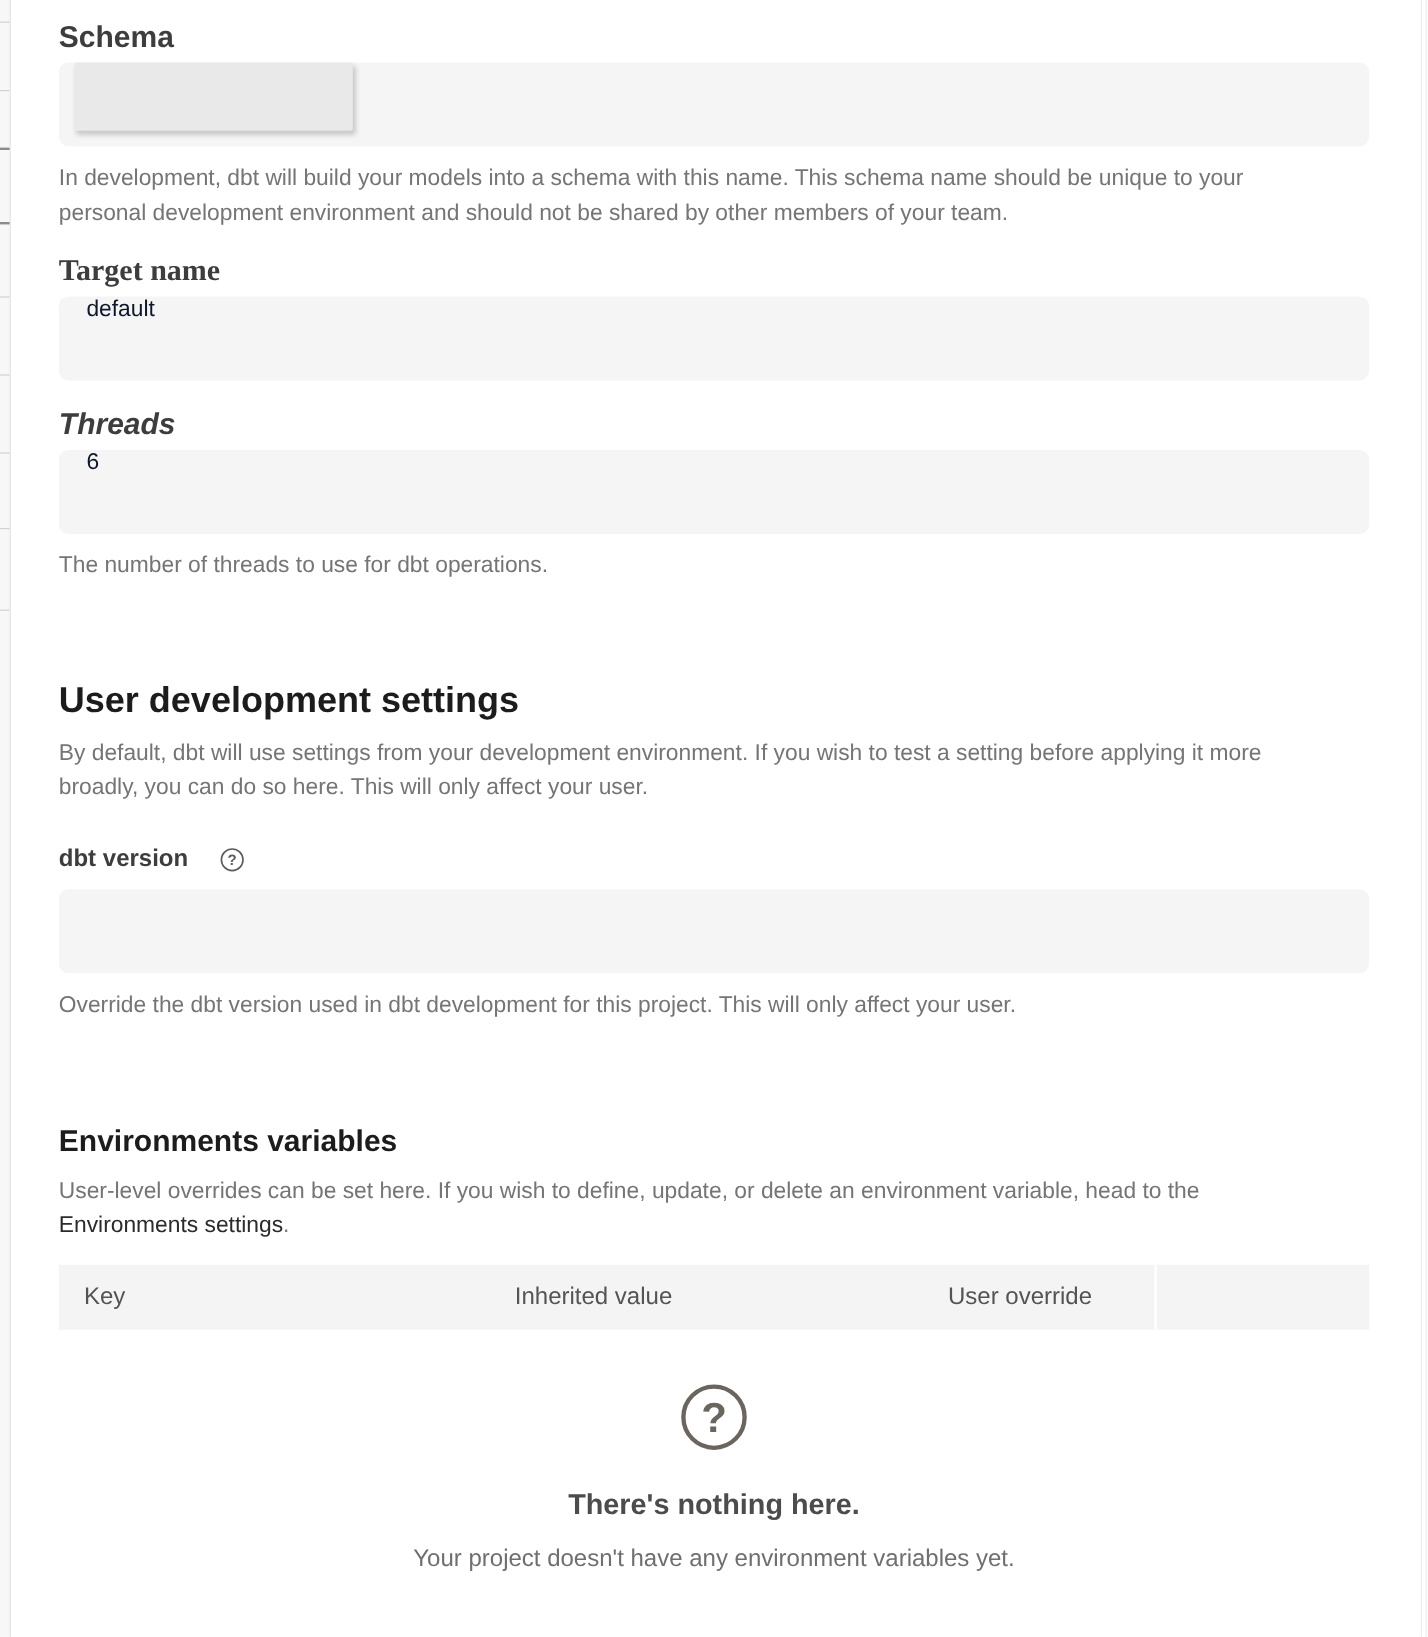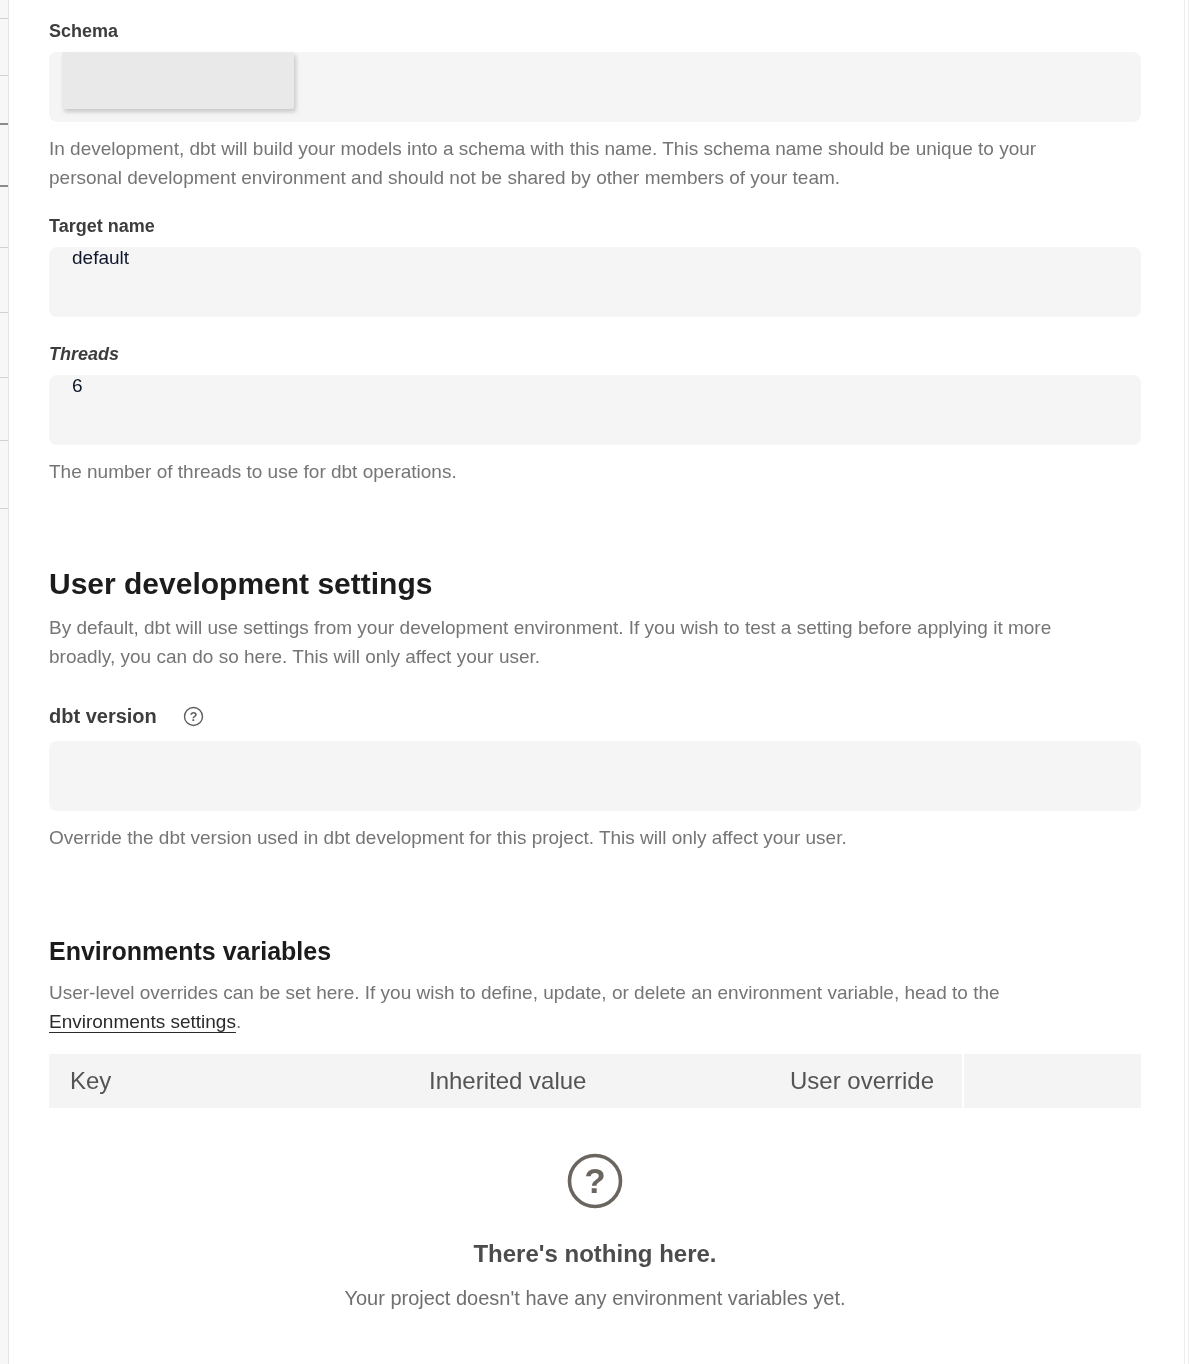--- a/index.html
+++ b/index.html
@@ -22,63 +22,63 @@
   .right-gutter {
     position:absolute; right:0; top:0; width:5px; height:100%;
     background:#ffffff; border-left:1px solid #ececec;
   }
   .right-gutter .inner-line { position:absolute; right:1px; top:0; width:1px; height:100%; background:#ececec; }
 
   
   .content { position:absolute; left:49px; top:0; width:1092px; }
 
   .field-label {
-    font-size:18px; font-weight:700; color:#3d3d3d;
+    font-size:25px; font-weight:700; color:#3d3d3d;
     line-height:26px; margin:0 0 8px 0;
   }
   .text-input {
     height:70px; background:#f5f5f5; border-radius:8px;
     display:flex; align-items:flex-start; padding:0 23px;
     box-sizing:border-box; font-size:19px; color:#0f172a;
   }
   .redaction-box {
     width:232px; height:57px; margin-left:-10px;
     background:#e9e9e9; border-radius:2px;
     box-shadow:2px 3px 4px rgba(0,0,0,0.18);
   }
   .help-text {
     font-size:19px; color:#757575; line-height:29px;
     margin:12px 0 0 0; max-width:1060px;
   }
 
-  .mt-21 { margin-top:21px; }
+  .mt-21 { margin-top:21px;font-family:Liberation Serif, serif; }
   .mt-24 { margin-top:24px;font-style:italic; }
 
   .section-heading {
     font-size:30px; font-weight:700; color:#1c1c1c;
     line-height:36px; margin:80px 0 0 0;
   }
   .section-heading.small { font-size:25px; line-height:31px; margin-top:84px; }
   .section-desc {
     font-size:19px; color:#757575; line-height:29px;
     margin:11px 0 0 0; max-width:1070px;
   }
   .section-desc a, .env-link {
-    color:#2b2b2b; text-decoration:underline; text-underline-offset:4px;
+    color:#2b2b2b; text-underline-offset:4px;
     cursor:pointer;
   }
 
   .label-row { display:flex; align-items:center; gap:26px; margin:32px 0 12px 0; }
   .label-row .field-label { margin:0; font-size:20px; }
   .help-icon { display:inline-flex; }
 
   
   .table-header {
     margin-top:18px; height:54px; background:#f4f4f4;
-    position:relative; font-size:24px; color:#545454;text-align:right;
+    position:relative; font-size:20px; color:#545454;text-align:right;
   }
   .table-header .col { position:absolute; top:0; line-height:54px; }
   .col-key { left:21px; }
   .col-inherited { left:380px; }
   .col-override { left:741px; }
   .col-separator { position:absolute; left:913px; top:0; width:2px; height:54px; background:#ffffff; }
 
   
   .empty-state { margin-top:44px; text-align:center; }
   .empty-title { font-size:24px; font-weight:700; color:#4c4c4c; margin:26px 0 0 0; }

